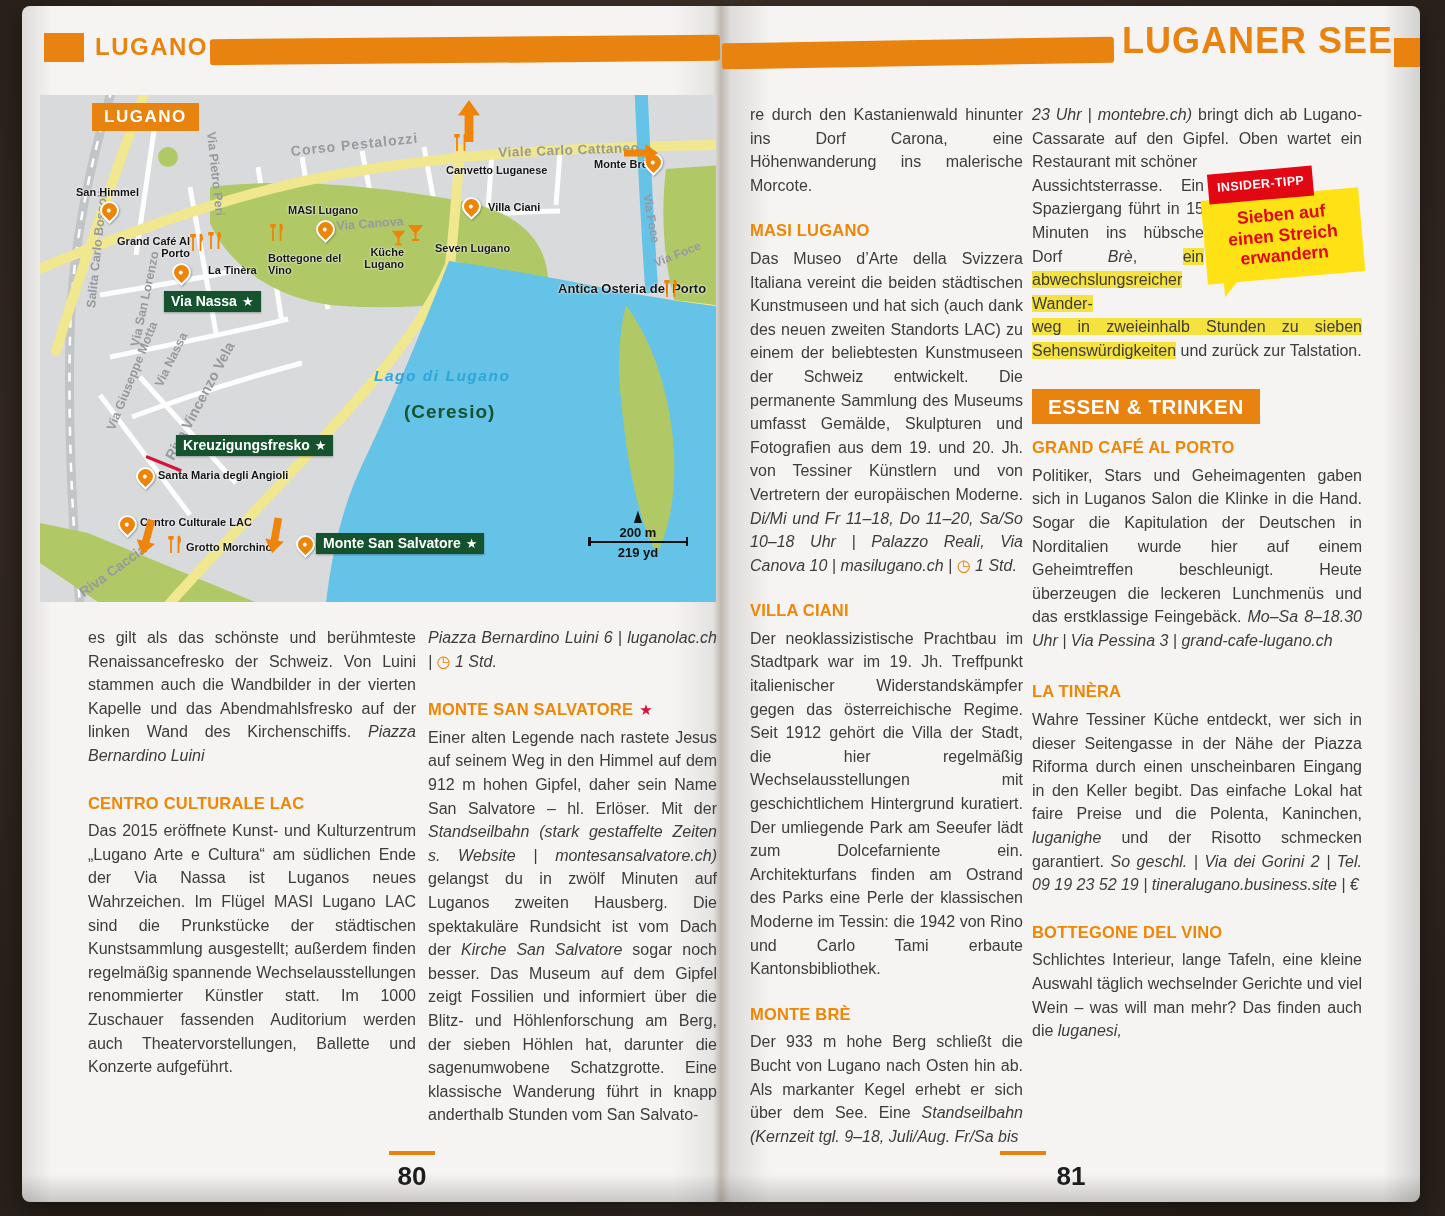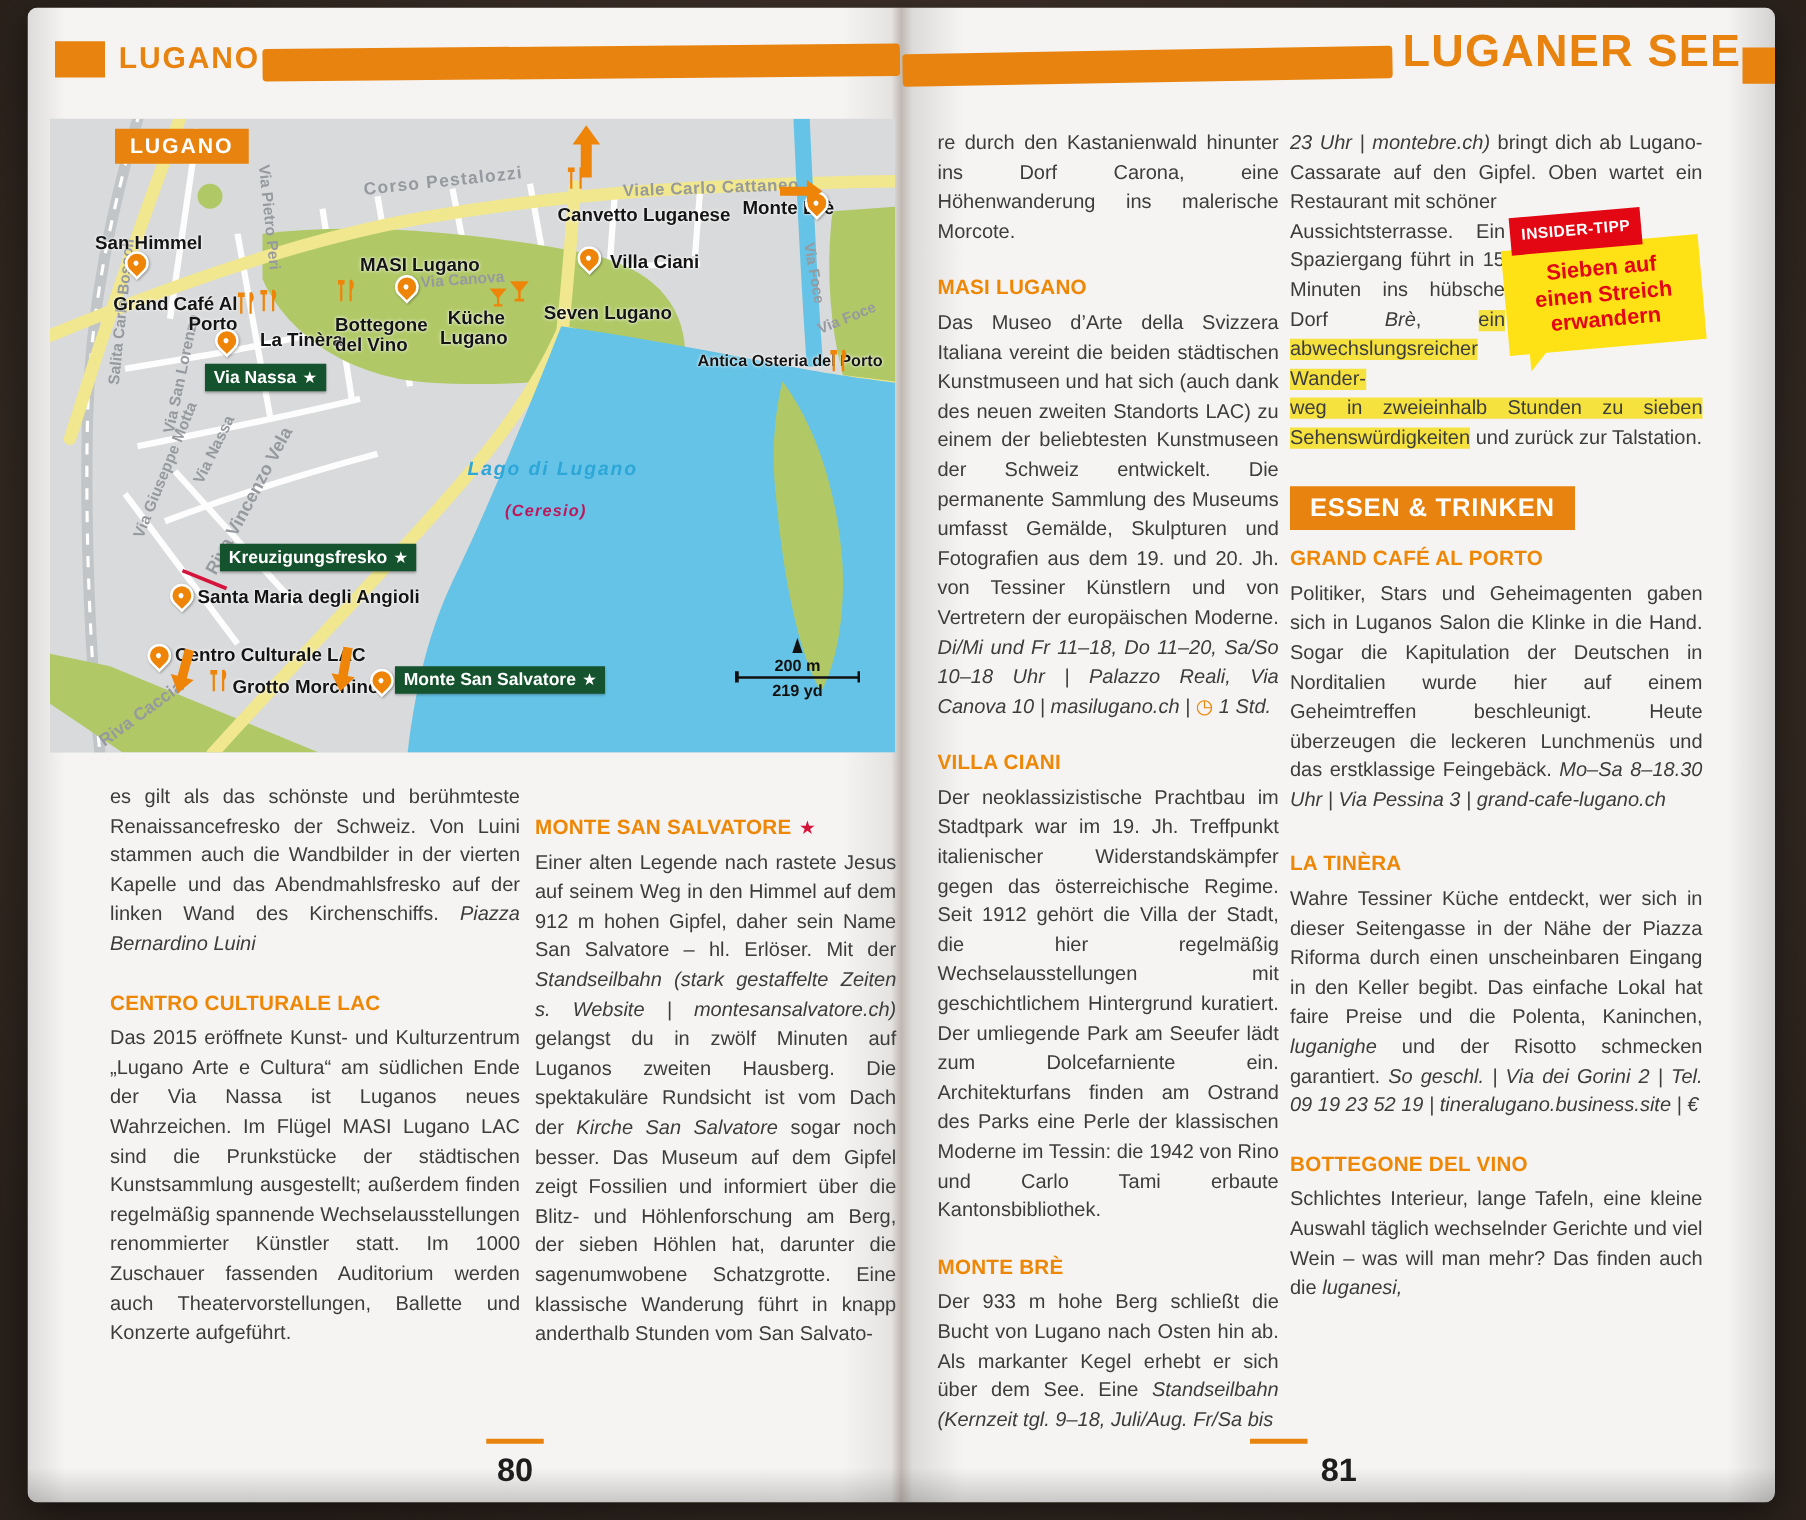--- a/index.html
+++ b/index.html
@@ -21,32 +21,32 @@
   .abs{position:absolute;}
   
   .hdr-square{position:absolute;background:#e8830f;}
   .hdr-title-left{position:absolute;color:#e8830f;font-weight:700;font-size:24px;letter-spacing:1.5px;}
   .hdr-title-right{position:absolute;color:#e8830f;font-weight:700;font-size:36px;letter-spacing:1px;}
   .hdr-bar{position:absolute;background:#e8830f;height:26px;border-radius:3px;}
   
   .map{position:absolute;left:40px;top:95px;width:676px;height:507px;overflow:hidden;background:#d9dadc;}
   .map svg{position:absolute;left:0;top:0;}
   .st{position:absolute;color:#969a9e;font-size:12.5px;font-weight:600;white-space:nowrap;transform-origin:left top;}
-  .poi{position:absolute;color:#141414;font-size:15px;font-weight:700;line-height:1.08;white-space:nowrap;
+  .poi{position:absolute;color:#141414;font-size:11px;font-weight:700;line-height:1.08;white-space:nowrap;
        text-shadow:0 0 3px rgba(255,255,255,.95),0 0 1px rgba(255,255,255,.95);}
   .flag{position:absolute;background:#14532d;color:#fff;font-size:14px;font-weight:700;padding:2px 7px 3px;
         white-space:nowrap;box-shadow:0 1px 2px rgba(0,0,0,.3);}
   .flag .star{margin-left:5px;font-size:13px;}
   .citybox{position:absolute;background:#e8830f;color:#fff;font-weight:700;font-size:17px;letter-spacing:1.5px;padding:4px 12px;}
   .pin{position:absolute;width:15px;height:15px;background:#ee8408;border:2px solid #fff;border-radius:50% 50% 50% 0;
        transform:rotate(-45deg);box-shadow:0 1px 2px rgba(0,0,0,.35);}
   .pin::after{content:"";position:absolute;left:4.5px;top:4.5px;width:4px;height:4px;background:#fff;border-radius:50%;}
   .mapicon{position:absolute;}
   .lake1{position:absolute;color:#2ea7d8;font-style:italic;font-weight:600;font-size:15.5px;letter-spacing:1.5px;}
-  .lake2{position:absolute;color:#be185d;font-style:italic;font-weight:600;font-size:13px;letter-spacing:1px;}
+  .lake2{position:absolute;color:#14532d;font-weight:600;font-size:19px;letter-spacing:1px;}
   .scalebox{position:absolute;width:100px;color:#111;font-size:13px;font-weight:700;text-align:center;}
   .north{transform:scaleY(1.5);font-size:14px;margin-bottom:2px;}
   .scale-line{position:relative;height:0;border-top:2.5px solid #111;margin:1px 0 2px;}
   .scale-line::before,.scale-line::after{content:"";position:absolute;top:-6px;width:2.5px;height:9px;background:#111;}
   .scale-line::before{left:0;} .scale-line::after{right:0;}
   
   .col{position:absolute;text-align:justify;font-size:16px;line-height:23.6px;color:#3c3c3c;}
   .col p{margin:0 0 0 0;}
   .seg-i{font-style:italic;margin-top:40px;}
   .seg-hl{background:#f6e23e;box-decoration-break:clone;-webkit-box-decoration-break:clone;}
@@ -249,20 +249,21 @@
     </div>
   </div>
 
   <div class="col" style="left:66px;top:620px;width:328px;">
     <p><span>es gilt als das schönste und berühmteste Renaissancefresko der Schweiz. Von Luini stammen auch die Wandbilder in der vierten Kapelle und das Abendmahlsfresko auf der linken Wand des Kirchenschiffs. </span><span class="seg-i">Piazza Bernardino Luini</span></p>
     <h3 class="h-orange" style="margin-top:24px;"><span>CENTRO CULTURALE LAC</span></h3>
     <p><span>Das 2015 eröffnete Kunst- und Kulturzentrum „Lugano Arte e Cultura“ am südlichen Ende der Via Nassa ist Luganos neues Wahrzeichen. Im Flügel MASI Lugano LAC sind die Prunkstücke der städtischen Kunstsammlung ausgestellt; außerdem finden regelmäßig spannende Wechselausstellungen renommierter Künstler statt. Im 1000 Zuschauer fassenden Auditorium werden auch Theatervorstellungen, Ballette und Konzerte aufgeführt.</span></p>
   </div>
 
   <div class="col" style="left:406px;top:620px;width:289px;">
+    <p><span class="seg-i">Piazza Bernardino Luini 6 | luganolac.ch | </span><span class="seg-clk">◷ </span><span class="seg-i">1 Std.</span></p>
     <h3 class="h-orange" style="margin-top:25px;"><span>MONTE SAN SALVATORE</span><span class="h-star">★</span></h3>
     <p><span>Einer alten Legende nach rastete Jesus auf seinem Weg in den Himmel auf dem 912 m hohen Gipfel, daher sein Name San Salvatore – hl. Erlöser. Mit der </span><span class="seg-i">Standseilbahn (stark gestaffelte Zeiten s. Website | montesansalvatore.ch)</span><span> gelangst du in zwölf Minuten auf Luganos zweiten Hausberg. Die spektakuläre Rundsicht ist vom Dach der </span><span class="seg-i">Kirche San Salvatore</span><span> sogar noch besser. Das Museum auf dem Gipfel zeigt Fossilien und informiert über die Blitz- und Höhlenforschung am Berg, der sieben Höhlen hat, darunter die sagenumwobene Schatzgrotte. Eine klassische Wanderung führt in knapp anderthalb Stunden vom San Salvato-</span></p>
   </div>
 
   <div class="col" style="left:728px;top:97px;width:273px;">
     <p><span>re durch den Kastanienwald hinunter ins Dorf Carona, eine Höhenwanderung ins malerische Morcote.</span></p>
     <h3 class="h-orange" style="margin-top:22px;"><span>MASI LUGANO</span></h3>
     <p><span>Das Museo d’Arte della Svizzera Italiana vereint die beiden städtischen Kunstmuseen und hat sich (auch dank des neuen zweiten Standorts LAC) zu einem der beliebtesten Kunstmuseen der Schweiz entwickelt. Die permanente Sammlung des Museums umfasst Gemälde, Skulpturen und Fotografien aus dem 19. und 20. Jh. von Tessiner Künstlern und von Vertretern der europäischen Moderne. </span><span class="seg-i">Di/Mi und Fr 11–18, Do 11–20, Sa/So 10–18 Uhr | Palazzo Reali, Via Canova 10 | masilugano.ch | </span><span class="seg-clk">◷ </span><span class="seg-i">1 Std.</span></p>
     <h3 class="h-orange" style="margin-top:22px;"><span>VILLA CIANI</span></h3>
     <p><span>Der neoklassizistische Prachtbau im Stadtpark war im 19. Jh. Treffpunkt italienischer Widerstandskämpfer gegen das österreichische Regime. Seit 1912 gehört die Villa der Stadt, die hier regelmäßig Wechselausstellungen mit geschichtlichem Hintergrund kuratiert. Der umliegende Park am Seeufer lädt zum Dolcefarniente ein. Architekturfans finden am Ostrand des Parks eine Perle der klassischen Moderne im Tessin: die 1942 von Rino und Carlo Tami erbaute Kantonsbibliothek.</span></p>

